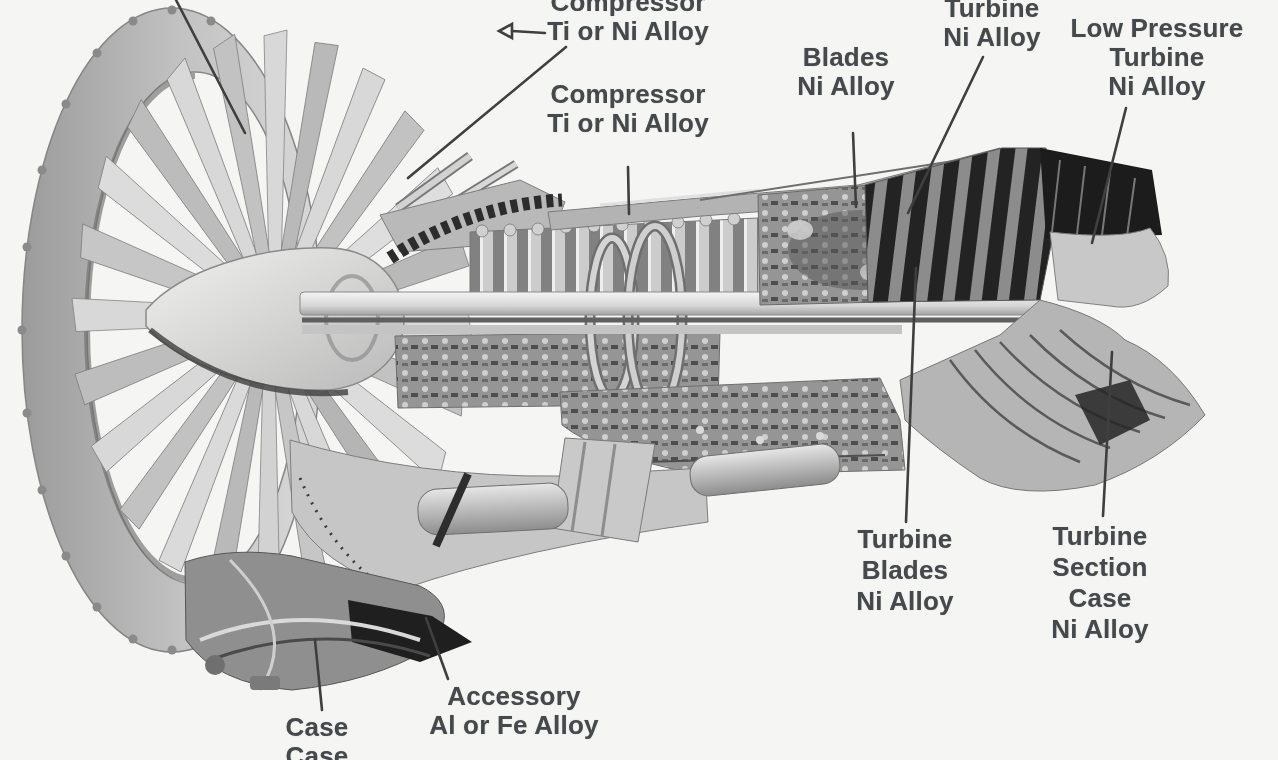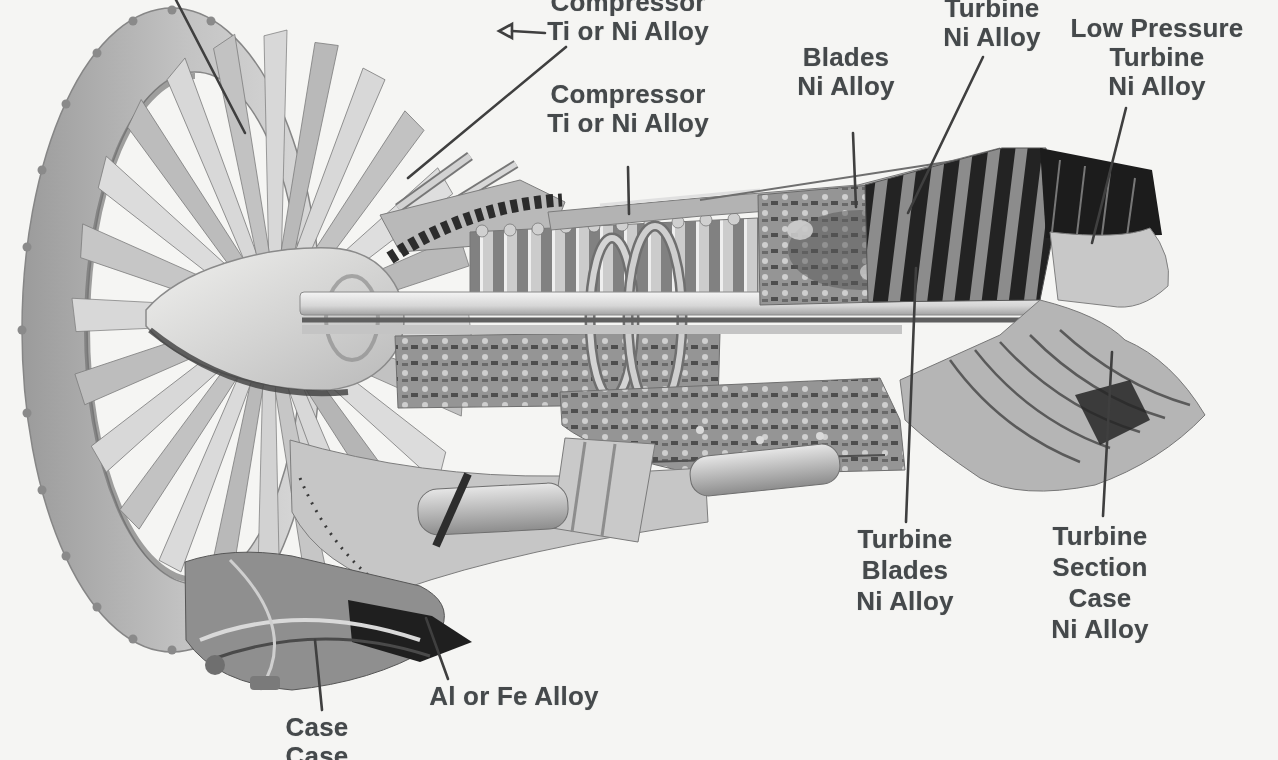--- a/index.html
+++ b/index.html
@@ -288,16 +288,17 @@
     <span>Case</span>
     <span>Ni Alloy</span>
   </div>
 
   <div class="label" style="left:317px;top:713px">
     <span>Case</span>
     <span>Case</span>
   </div>
 
   <div class="label" style="left:514px;top:682px">
+    <span>Accessory</span>
     <span>Al or Fe Alloy</span>
   </div>
 
 </div>
 
 </body></html>

